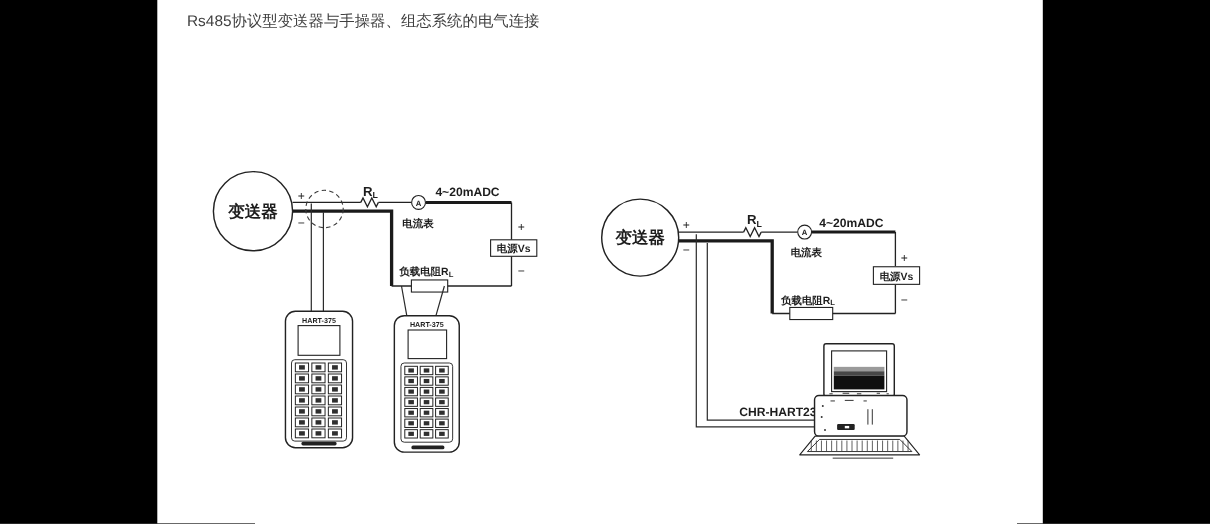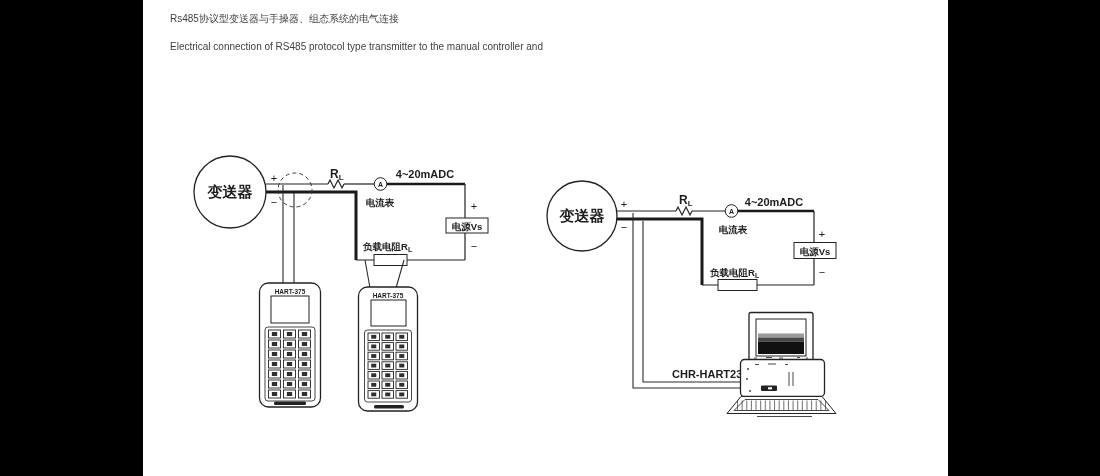--- a/index.html
+++ b/index.html
@@ -1,20 +1,20 @@
 <!DOCTYPE html>
 <html><head>
 <meta charset="utf-8">
 <style>
   html,body{margin:0;padding:0;}
   body{background:#000;font-family:"Liberation Sans",sans-serif;}
   .stage{position:relative;width:1100px;height:476px;background:#000;overflow:hidden;}
   .paper{position:absolute;left:143px;top:0;width:805px;height:476px;background:#fff;}
   .title-block{position:absolute;left:170px;top:5px;width:770px;color:#3f3f3f;
-               font-size:10px;line-height:28px;font-weight:400;}
+               font-size:14px;line-height:28px;font-weight:400;}
   .diagram-svg{position:absolute;left:0;top:0;}
   svg text{font-family:"Liberation Sans",sans-serif;fill:#1d1d1d;}
   .b{font-weight:bold;}
   .wire{stroke:#222;stroke-width:1.2;fill:none;}
   .wire-thick{stroke:#1a1a1a;stroke-width:2.7;fill:none;}
   .wire-heavy{stroke:#1a1a1a;stroke-width:3;fill:none;}
   .outline{stroke:#222;stroke-width:1.3;fill:#fff;}
   .outline-thin{stroke:#222;stroke-width:1;fill:#fff;}
   .noline{stroke:none;}
   .cable{stroke:#2b2b2b;stroke-width:1.1;fill:none;}
@@ -25,21 +25,20 @@
   .detail{stroke:#333;stroke-width:0.9;fill:none;}
 </style>
 </head>
 <body>
 
 <div class="stage">
   <div class="paper"></div>
 
   <div class="title-block">
     <div>Rs485协议型变送器与手操器、组态系统的电气连接</div>
-    <div>Electrical connection of RS485 protocol type transmitter to the manual controller and</div>
   </div>
 
   <svg class="diagram-svg" width="1100" height="476" viewBox="0 0 1100 476">
 
     <g>
 
       <path class="wire" d="M266,184 H328"></path>
       <path class="wire" d="M328,184 l2,-4 l4,8 l4,-8 l4,8 l2,-4"></path>
       <path class="wire" d="M344,184 H374"></path>
       <path class="wire-thick" d="M387,184 H465"></path>

